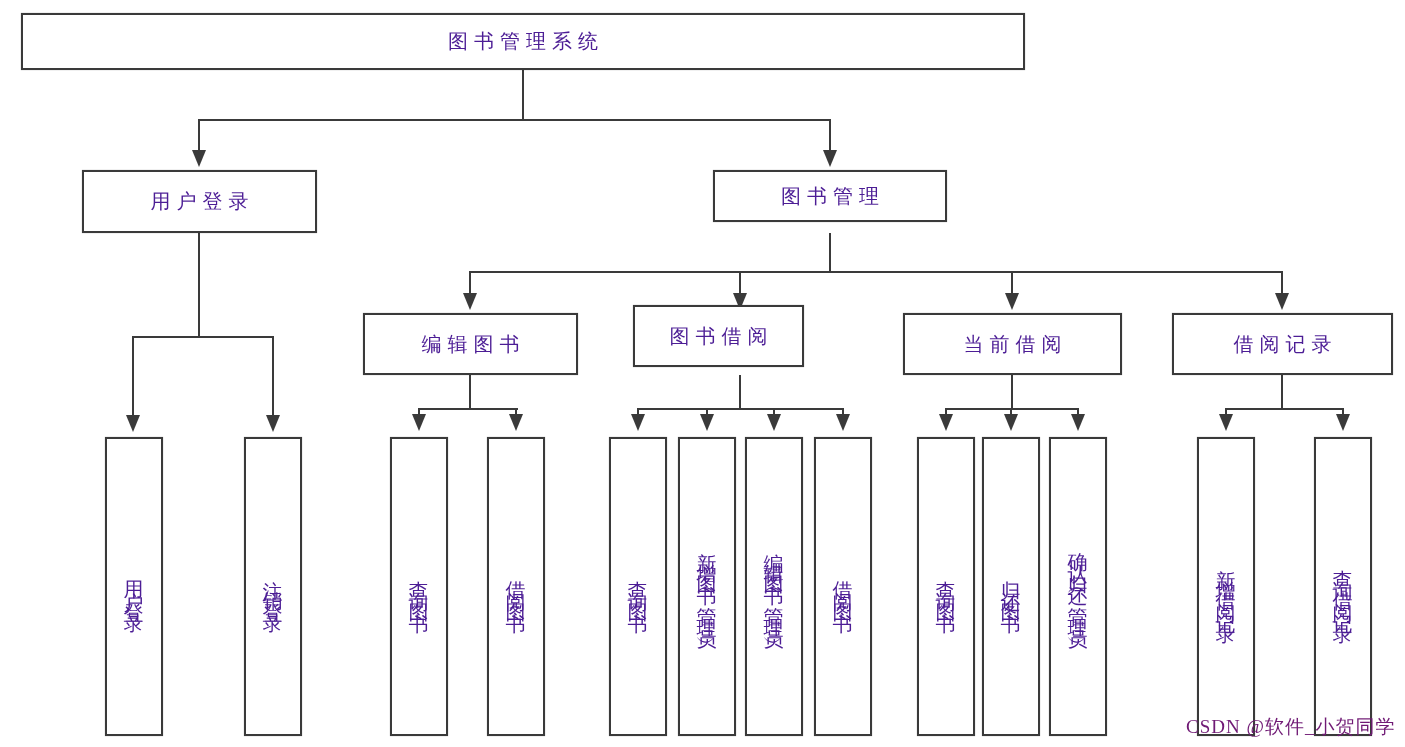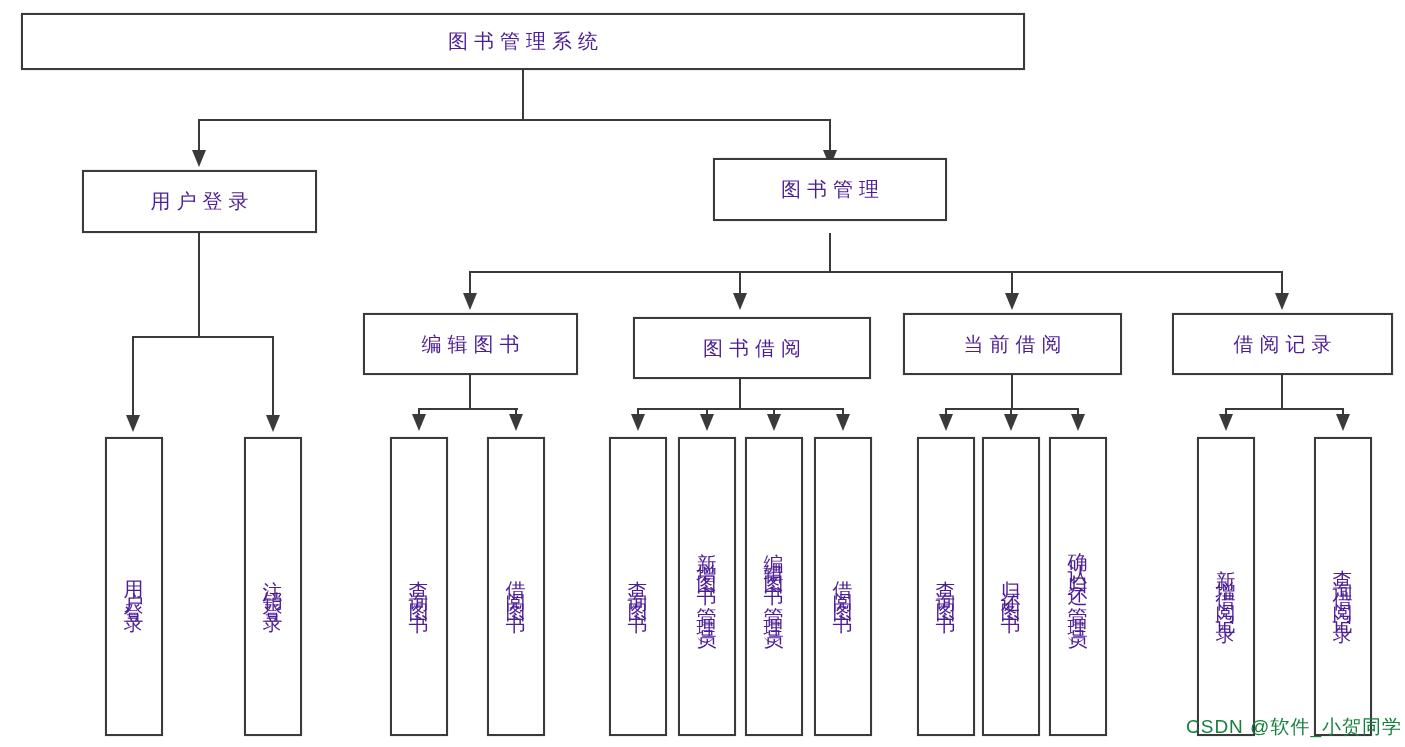--- a/index.html
+++ b/index.html
@@ -25,22 +25,23 @@
   .hline { position:absolute; height:2px; background:#3a3a3a; }
   .vline { position:absolute; width:2px; background:#3a3a3a; }
   .arrow { position:absolute; width:2px; background:#3a3a3a; }
   .arrow::after {
     content:""; position:absolute; left:-6px; bottom:-17px; width:0; height:0;
     border-left:7px solid transparent; border-right:7px solid transparent;
     border-top:17px solid #3a3a3a;
   }
   .watermark {
     position:absolute; left:1186px; top:714px;
-    font-size:19px; color:#15803d; letter-spacing:1px; white-space:nowrap;
+    font-size:19px; color:#701a75; letter-spacing:1px; white-space:nowrap;
     z-index:5;
+    font-family:Liberation Serif, serif;
   }
 </style>
 </head>
 <body>
 
 <div class="canvas">
 
   <div>
 
     <div class="vline" style="left:522px;top:69px;height:52px"></div>
@@ -80,24 +81,24 @@
 
     <div class="vline" style="left:1281px;top:375px;height:35px"></div>
     <div class="hline" style="left:1225px;top:408px;width:119px"></div>
     <div class="arrow" style="left:1225px;top:408px;height:6px"></div>
     <div class="arrow" style="left:1342px;top:408px;height:6px"></div>
   </div>
 
   <div class="node" style="left:21px;top:13px;width:1004px;height:57px">图书管理系统</div>
 
   <div class="node" style="left:82px;top:170px;width:235px;height:63px">用户登录</div>
-  <div class="node" style="left:713px;top:158px;width:234px;height:63px">图书管理</div>
+  <div class="node" style="left:713px;top:170px;width:234px;height:52px">图书管理</div>
 
   <div class="node" style="left:363px;top:313px;width:215px;height:62px">编辑图书</div>
-  <div class="node" style="left:633px;top:317px;width:238px;height:62px">图书借阅</div>
+  <div class="node" style="left:633px;top:305px;width:171px;height:62px">图书借阅</div>
   <div class="node" style="left:1172px;top:313px;width:221px;height:62px">借阅记录</div>
   <div class="node" style="left:903px;top:313px;width:219px;height:62px">当前借阅</div>
 
   <div class="node tall" style="left:105px">用户登录</div>
   <div class="node tall" style="left:244px">注销登录</div>
 
   <div class="node tall" style="left:390px">查询图书</div>
   <div class="node tall" style="left:487px">借阅图书</div>
 
   <div class="node tall" style="left:609px">查询图书</div>

